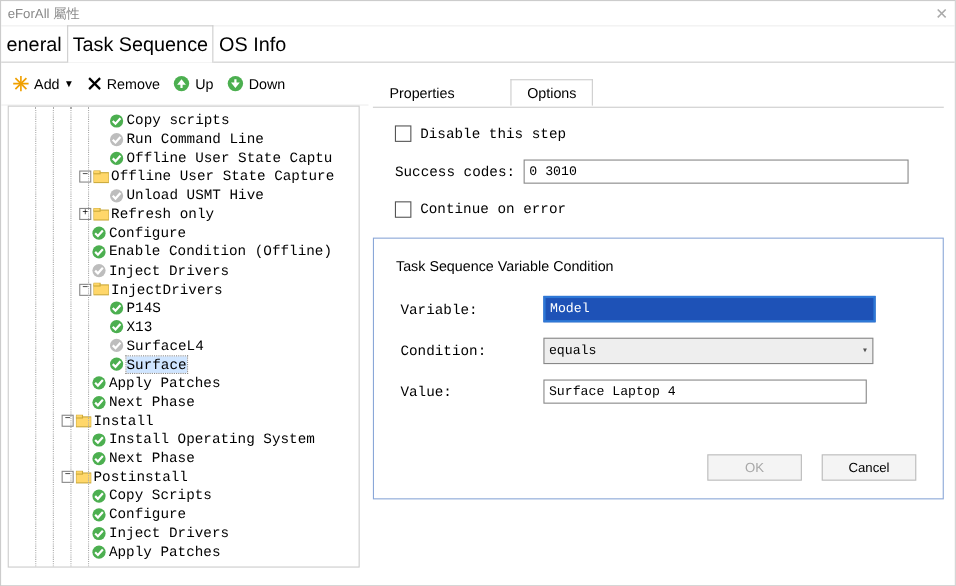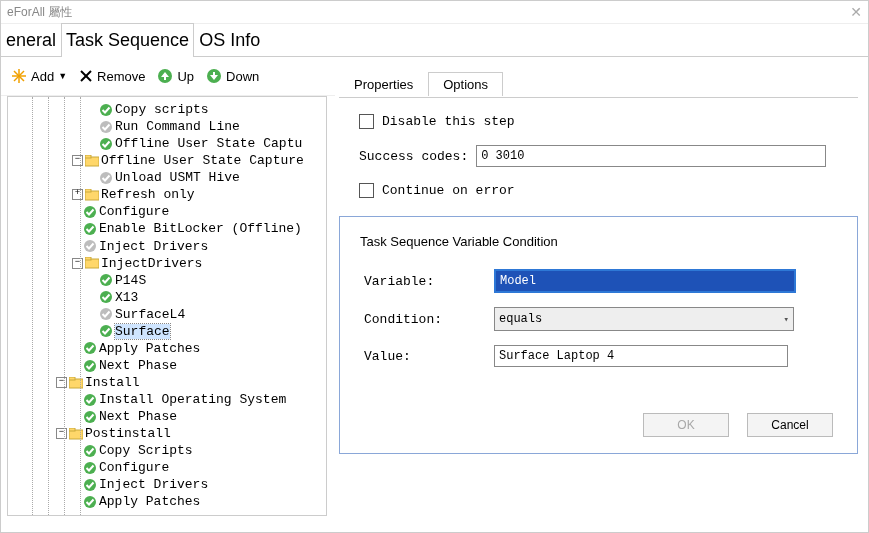--- a/index.html
+++ b/index.html
@@ -130,21 +130,21 @@
                 <rect x="0" y="2" width="14" height="9" fill="#ffd76a" stroke="#caa93a"></rect>
                 <rect x="0" y="0" width="6" height="3" fill="#ffd76a" stroke="#caa93a"></rect>
               </svg></span><span class="txt">Refresh only</span></div>
           <div class="node" style="padding-left:48px;"><span style="display:inline-block;width:11px;"></span><span class="icon"><svg width="14" height="14">
                 <circle cx="7" cy="7" r="6" fill="#4caf50"></circle>
                 <path d="M3.5 7 L6 9.5 L10.5 4.5" stroke="#fff" stroke-width="2" fill="none"></path>
               </svg></span><span class="txt">Configure</span></div>
           <div class="node" style="padding-left:48px;"><span style="display:inline-block;width:11px;"></span><span class="icon"><svg width="14" height="14">
                 <circle cx="7" cy="7" r="6" fill="#4caf50"></circle>
                 <path d="M3.5 7 L6 9.5 L10.5 4.5" stroke="#fff" stroke-width="2" fill="none"></path>
-              </svg></span><span class="txt">Enable BitLocker (Offline)</span></div>
+              </svg></span><span class="txt">Enable Condition (Offline)</span></div>
           <div class="node" style="padding-left:48px;"><span style="display:inline-block;width:11px;"></span><span class="icon"><svg width="14" height="14">
                 <circle cx="7" cy="7" r="6" fill="#bdbdbd"></circle>
                 <path d="M3.5 7 L6 9.5 L10.5 4.5" stroke="#fff" stroke-width="2" fill="none"></path>
               </svg></span><span class="txt">Inject Drivers</span></div>
           <div class="node" style="padding-left:48px;"><span style="display:inline-block;width:9px;height:9px;border:1px solid #888;line-height:7px;text-align:center;font-size:9px;vertical-align:middle;margin-right:2px;background:#fff;">−</span><span class="icon"><svg width="14" height="12">
                 <rect x="0" y="2" width="14" height="9" fill="#ffd76a" stroke="#caa93a"></rect>
                 <rect x="0" y="0" width="6" height="3" fill="#ffd76a" stroke="#caa93a"></rect>
               </svg></span><span class="txt">InjectDrivers</span></div>
           <div class="node" style="padding-left:64px;"><span style="display:inline-block;width:11px;"></span><span class="icon"><svg width="14" height="14">
                 <circle cx="7" cy="7" r="6" fill="#4caf50"></circle>
@@ -205,21 +205,21 @@
           <div style="position: absolute; top: 0px; bottom: 0px; left: 24px; border-left: 1px dotted rgb(170, 170, 170);"></div>
           <div style="position: absolute; top: 0px; bottom: 0px; left: 40px; border-left: 1px dotted rgb(170, 170, 170);"></div>
           <div style="position: absolute; top: 0px; bottom: 0px; left: 56px; border-left: 1px dotted rgb(170, 170, 170);"></div>
           <div style="position: absolute; top: 0px; bottom: 0px; left: 72px; border-left: 1px dotted rgb(170, 170, 170);"></div>
         </div>
     </div>
 
     <div class="right">
       <div style="height:38px;"></div>
       <div class="rtabs-wrap">
-        <div class="rtabs" style="border:none;">
+        <div class="rtabs" style="border:none;gap:36px;">
           <div class="rtab">Properties</div>
           <div class="rtab active">Options</div>
         </div>
       </div>
 
       <div class="row" style="padding-left:20px;">
         <span class="chk"></span>
         <span class="lbl">Disable this step</span>
       </div>
 

